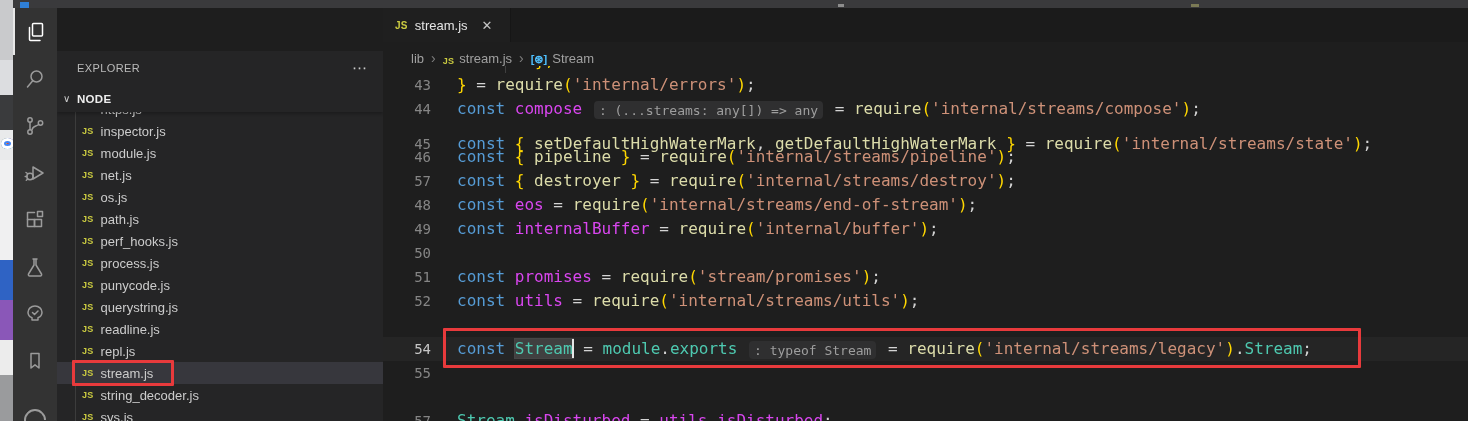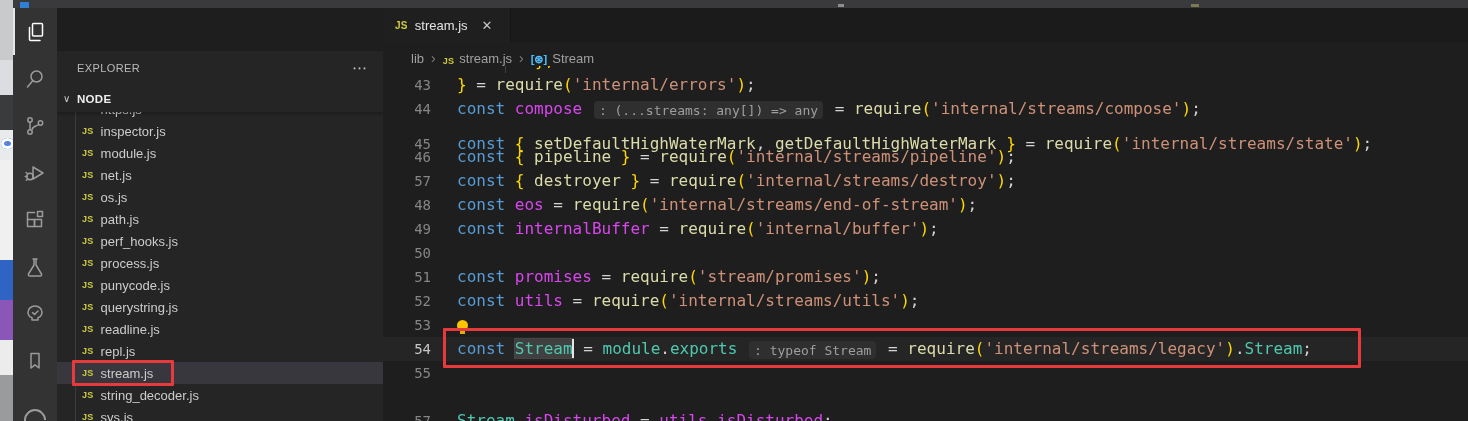--- a/index.html
+++ b/index.html
@@ -306,24 +306,20 @@
           <span class="lc"></span>
         </div>
         <div class="code-line" style="top: 257px;">
           <span class="ln">51</span>
           <span class="lc"><span class="tk-kw">const</span><span class="tk-pu"> </span><span class="tk-va">promises</span><span class="tk-pu"> = </span><span class="tk-fn">require</span><span class="tk-br">(</span><span class="tk-st">'stream/promises'</span><span class="tk-br">)</span><span class="tk-pu">;</span></span>
         </div>
         <div class="code-line" style="top: 281px;">
           <span class="ln">52</span>
           <span class="lc"><span class="tk-kw">const</span><span class="tk-pu"> </span><span class="tk-va">utils</span><span class="tk-pu"> = </span><span class="tk-fn">require</span><span class="tk-br">(</span><span class="tk-st">'internal/streams/utils'</span><span class="tk-br">)</span><span class="tk-pu">;</span></span>
         </div>
-        <div class="code-line" style="top: 305px;">
-          <span class="ln">53</span>
-          <span class="lc"><span class="bulb"></span></span>
-        </div>
         <div class="code-line current" style="top: 329px;">
           <span class="ln">54</span>
           <span class="lc"><span class="tk-kw">const</span><span class="tk-pu"> </span><span class="tk-wh">Stream</span><span class="tk-cu"></span><span class="tk-pu"> = </span><span class="tk-cl">module</span><span class="tk-pu">.</span><span class="tk-cl">exports</span><span class="tk-pu"> </span><span class="tk-hi">: typeof Stream</span><span class="tk-pu"> = </span><span class="tk-fn">require</span><span class="tk-br">(</span><span class="tk-st">'internal/streams/legacy'</span><span class="tk-br">)</span><span class="tk-pu">.</span><span class="tk-cl">Stream</span><span class="tk-pu">;</span></span>
         </div>
         <div class="code-line" style="top: 353px;">
           <span class="ln">55</span>
           <span class="lc"></span>
         </div>
         <div class="code-line" style="top: 401px;">
           <span class="ln">57</span>

